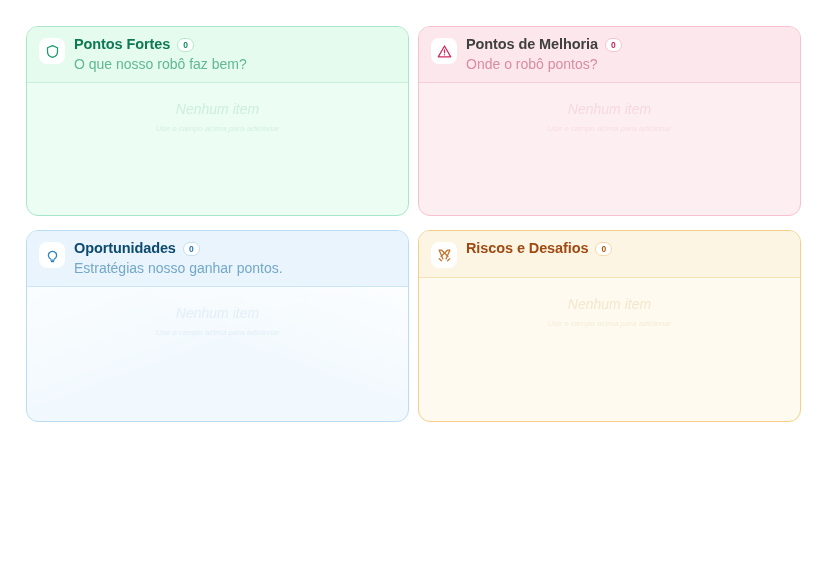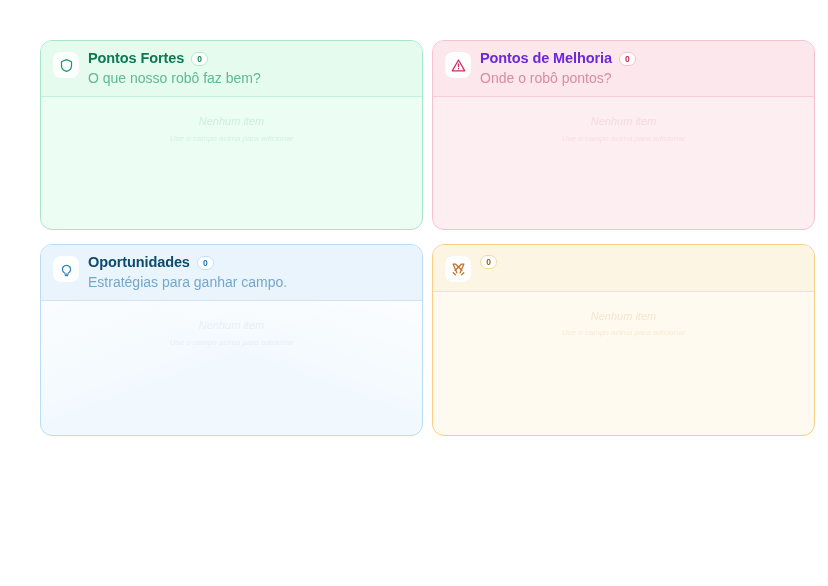--- a/index.html
+++ b/index.html
@@ -10,21 +10,21 @@
     height: 586px;
     background: #ffffff;
     font-family: "Liberation Sans", sans-serif;
     overflow: hidden;
   }
 
   .board {
     position: relative;
     width: 828px;
     height: 586px;
-    padding: 40px;
+    padding: 26px;
     display: grid;
     grid-template-columns: 383px 383px;
     grid-template-rows: 190px 192px;
     column-gap: 9px;
     row-gap: 14px;
     align-content: start;
   }
 
   .card {
     position: relative;
@@ -105,21 +105,21 @@
     flex: 1;
     position: relative;
     display: flex;
     flex-direction: column;
     align-items: center;
     padding-top: 17px;
     z-index: 1;
   }
 
   .empty-title {
-    font-size: 11px;
+    font-size: 14px;
     font-style: italic;
     line-height: 1.4;
   }
 
   .empty-hint {
     font-size: 8px;
     font-style: italic;
     line-height: 1.4;
     margin-top: 3px;
   }
@@ -129,21 +129,21 @@
   .card-strengths .card-header { background: #e4fbee; border-bottom-color: #c6f0d9; }
   .card-strengths .card-title { color: #0e7a54; }
   .card-strengths .card-subtitle { color: #62b894; }
   .card-strengths .count-badge { color: #128a5e; border-color: #b4e8cd; }
   .card-strengths .empty-title { color: #cdeedd; }
   .card-strengths .empty-hint { color: #d4f0e1; }
 
   
   .card-weaknesses { border-color: #f7c2d0; background: #fdeef2; }
   .card-weaknesses .card-header { background: #fce7ec; border-bottom-color: #f6cdd8; }
-  .card-weaknesses .card-title { color: #6d28d9; }
+  .card-weaknesses .card-title { color: #404040; }
   .card-weaknesses .card-subtitle { color: #d98ca4; }
   .card-weaknesses .count-badge { color: #c8265a; border-color: #f3c3d1; }
   .card-weaknesses .empty-title { color: #f6d9e0; }
   .card-weaknesses .empty-hint { color: #f7dde3; }
 
   
   .card-opportunities { border-color: #b9ddf5; background: #f2f9fe; }
   .card-opportunities .card-header { background: #e9f4fc; border-bottom-color: #cde6f7; }
   .card-opportunities .card-title { color: #0c4a6e; }
   .card-opportunities .card-subtitle { color: #74a8c9; }
@@ -227,41 +227,42 @@
           <path d="M9 17.5 a6.5 6.5 0 1 1 6 0"></path>
           <line x1="9.3" y1="19.2" x2="14.7" y2="19.2"></line>
           <line x1="10.2" y1="21.6" x2="13.8" y2="21.6"></line>
         </svg>
       </span>
       <div class="header-text">
         <div class="title-row">
           <span class="card-title">Oportunidades</span>
           <span class="count-badge">0</span>
         </div>
-        <span class="card-subtitle">Estratégias para ganhar campo.</span>
+        <span class="card-subtitle">Estratégias nosso ganhar pontos.</span>
       </div>
     </div>
     <div class="card-body">
       <span class="empty-title">Nenhum item</span>
       <span class="empty-hint">Use o campo acima para adicionar</span>
     </div>
   </section>
 
   <section class="card card-risks">
     <div class="card-header">
       <span class="icon-tile">
         <svg width="15" height="15" viewBox="0 0 24 24" fill="none" stroke="#c4712a" stroke-width="2" stroke-linecap="round" stroke-linejoin="round">
           <path d="M14.5 17.5 L20.5 3.5 L16.5 3.5 L6.5 13.5"></path>
           <path d="M9.5 17.5 L3.5 3.5 L7.5 3.5 L17.5 13.5"></path>
           <line x1="3.5" y1="17" x2="7" y2="20.5"></line>
           <line x1="20.5" y1="17" x2="17" y2="20.5"></line>
         </svg>
       </span>
       <div class="header-text">
         <div class="title-row">
+          <span class="card-title">Riscos e Desafios</span>
           <span class="count-badge">0</span>
         </div>
       </div>
     </div>
     <div class="card-body">
       <span class="empty-title">Nenhum item</span>
       <span class="empty-hint">Use o campo acima para adicionar</span>
     </div>
   </section>
 

